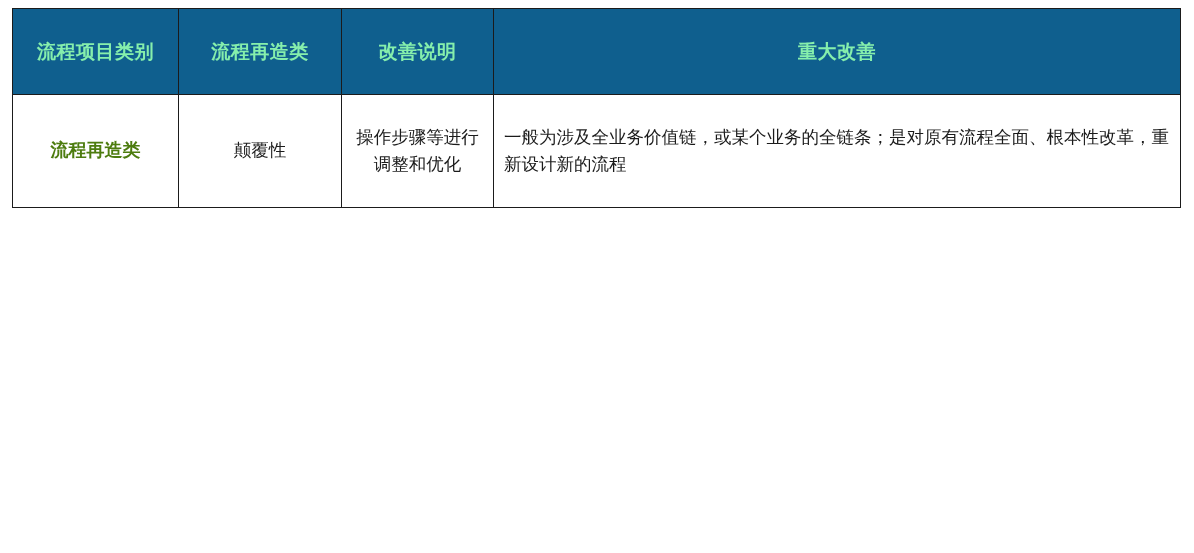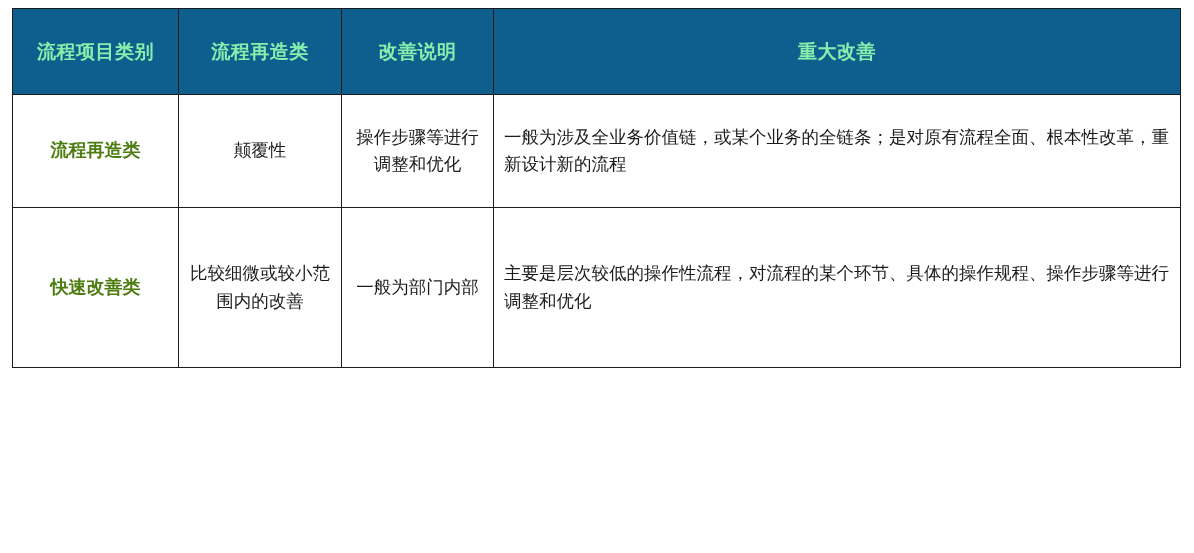--- a/index.html
+++ b/index.html
@@ -90,21 +90,15 @@
         <th>重大改善</th>
       </tr>
     </thead>
     <tbody>
       <tr class="r0">
         <td class="cat">流程再造类</td>
         <td class="center">颠覆性</td>
         <td class="center">操作步骤等进行调整和优化</td>
         <td class="desc">一般为涉及全业务价值链，或某个业务的全链条；是对原有流程全面、根本性改革，重新设计新的流程</td>
       </tr>
-      <tr class="r2">
-        <td class="cat">快速改善类</td>
-        <td class="center">比较细微或较小范围内的改善</td>
-        <td class="center">一般为部门内部</td>
-        <td class="desc">主要是层次较低的操作性流程，对流程的某个环节、具体的操作规程、操作步骤等进行调整和优化</td>
-      </tr>
     </tbody>
   </table>
 </div>
 
 </body></html>

